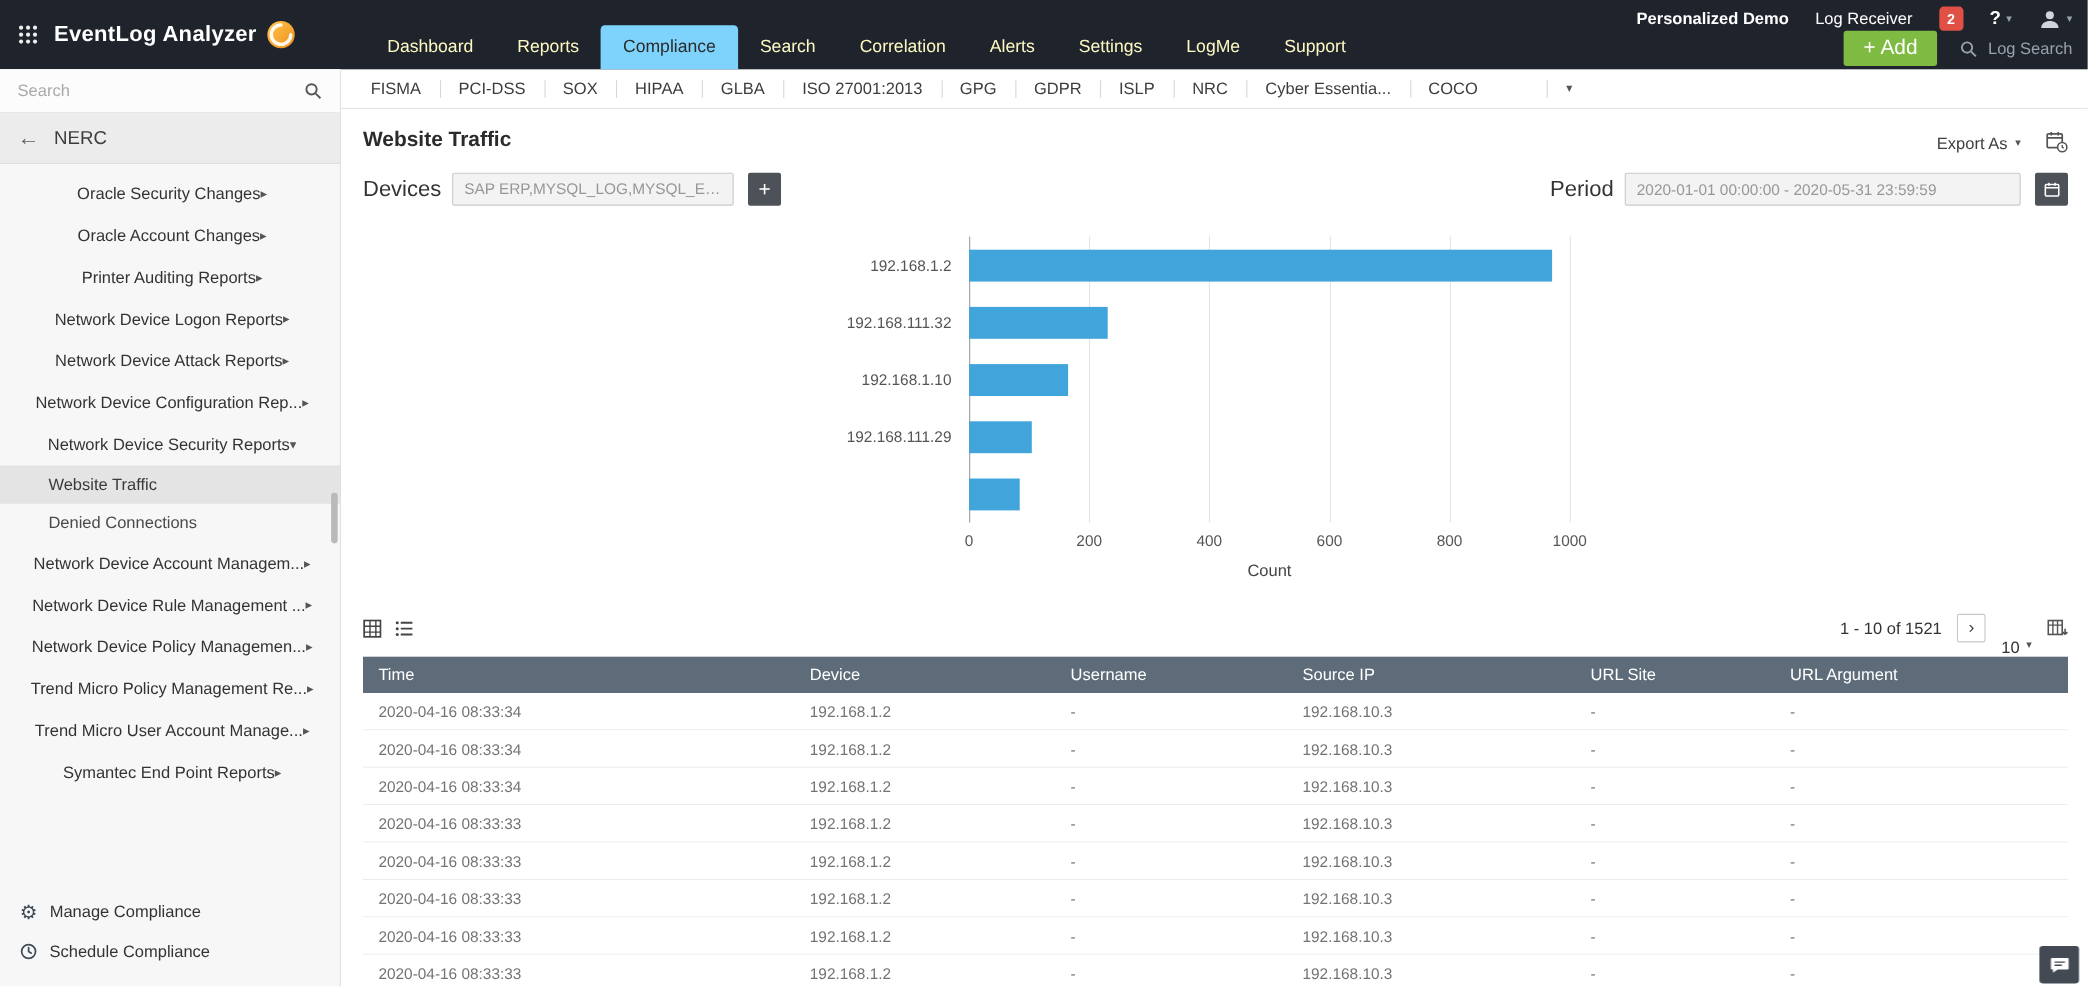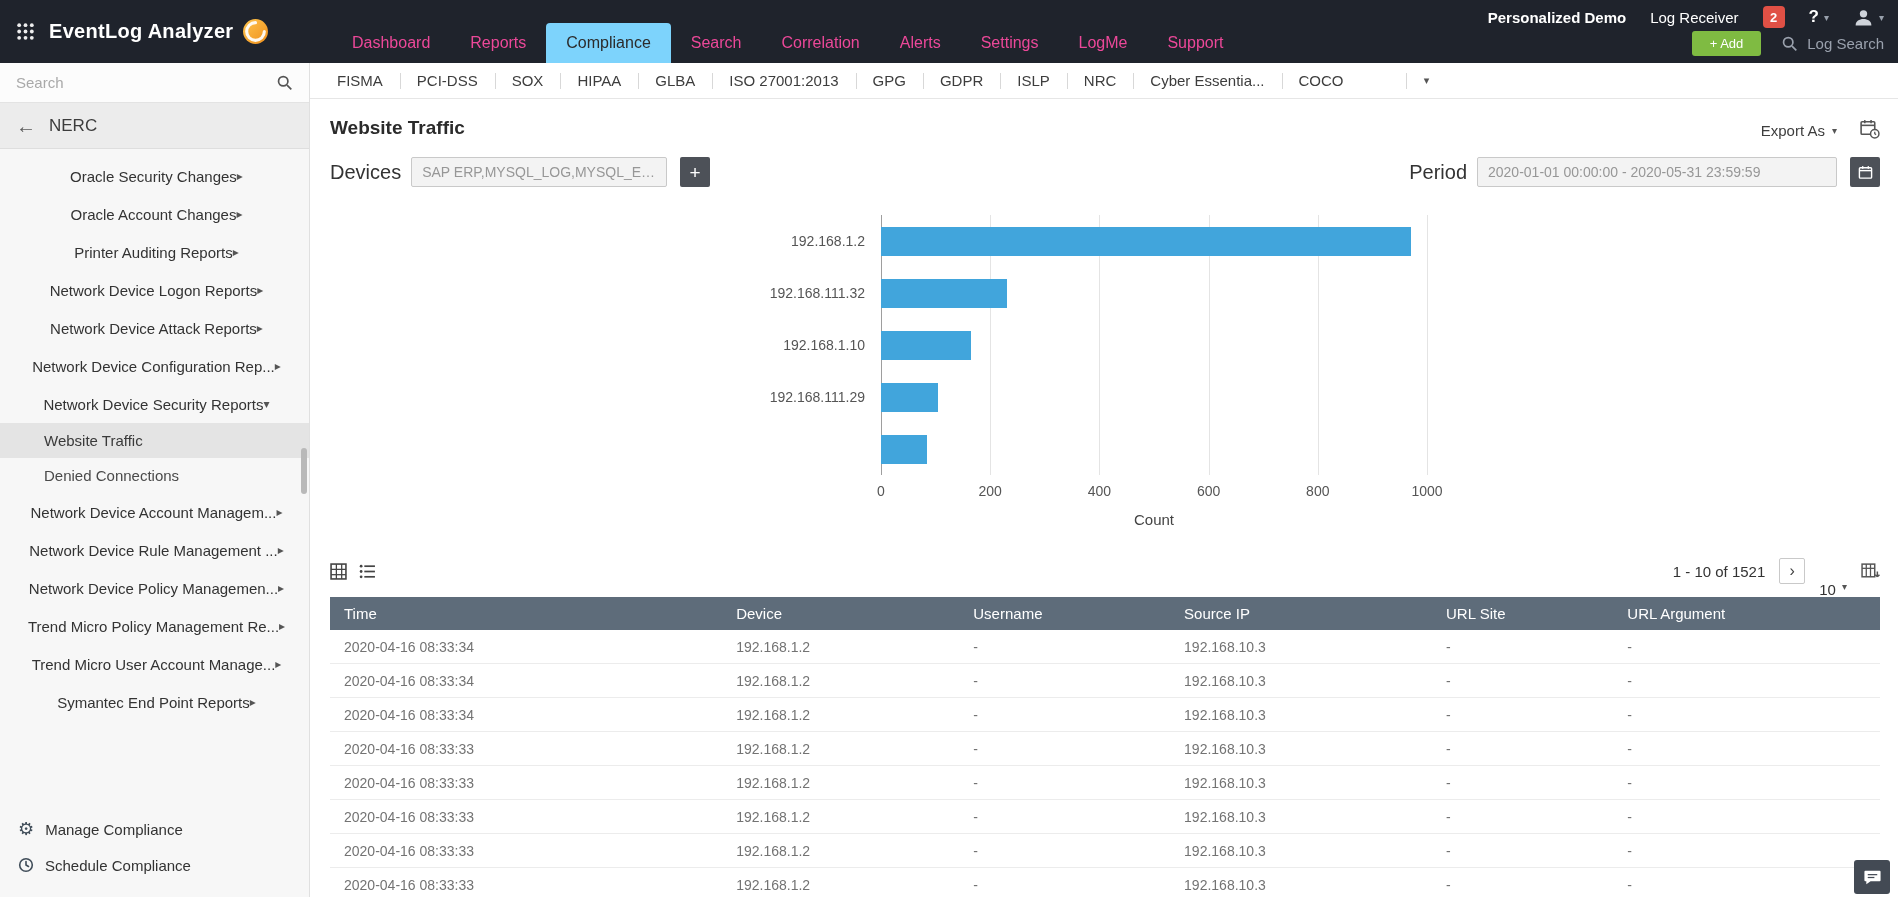--- a/index.html
+++ b/index.html
@@ -5,31 +5,31 @@
   * { margin:0; padding:0; box-sizing:border-box; }
   html,body { width:1898px; height:897px; overflow:hidden; background:#fff;
               font-family:"Liberation Sans","DejaVu Sans",sans-serif; }
 
   
   .topbar { position:relative; height:63px; background:#1f232c; display:flex; color:#fff; }
   .topbar-left { display:flex; align-items:center; padding-left:16px; width:332px; }
   .apps-icon { margin-right:14px; cursor:pointer; display:flex; }
   .logo { display:flex; align-items:center; gap:9px; font-size:20px; font-weight:700; letter-spacing:.3px; white-space:nowrap; }
   .main-nav { display:flex; align-items:flex-end; }
-  .nav-item { height:40px; line-height:40px; padding:0 20px; font-size:16px; color:#ec4899; cursor:pointer; white-space:nowrap; }
+  .nav-item { height:40px; line-height:40px; padding:0 20px; font-size:16px; color:#fef9c3; cursor:pointer; white-space:nowrap; }
   .nav-item.active { background:#7dd3fc; color:#2b2b2b; border-radius:4px 4px 0 0; }
   .topbar-right { position:absolute; right:14px; top:0; height:63px; display:flex; flex-direction:column; align-items:flex-end; justify-content:space-between; padding:6px 0 7px; }
   .tr-row1 { display:flex; align-items:center; gap:24px; font-size:15px; }
   .demo-label { font-weight:700; }
   .lr-btn { display:flex; align-items:center; cursor:pointer; }
   .notif-badge { min-width:22px; height:22px; background:#e05045; border-radius:4px; color:#fff; font-size:13px; font-weight:700; display:flex; align-items:center; justify-content:center; padding:0 4px; cursor:pointer; }
   .help-btn,.user-btn { display:flex; align-items:center; gap:5px; cursor:pointer; font-size:17px; font-weight:700; }
   .caret { font-size:10px; color:#98a0ac; font-weight:400; }
   .tr-row2 { display:flex; align-items:center; gap:20px; }
-  .add-btn { background:#7fbb42; color:#fff; font-size:13px; padding:5px 18px; border-radius:3px; cursor:pointer; }
+  .add-btn { background:#7fbb42; color:#fff; font-size:19px; padding:5px 18px; border-radius:3px; cursor:pointer; }
   .log-search-btn { display:flex; align-items:center; gap:9px; color:#9aa1ad; font-size:15px; cursor:pointer; }
 
   
   .body-row { display:flex; height:834px; }
 
   
   .sidebar { position:relative; width:310px; background:#f7f7f7; border-right:1px solid #e0e0e0; display:flex; flex-direction:column; flex:none; }
   .side-search { height:40px; background:#fcfcfc; border-bottom:1px solid #e3e3e3; display:flex; align-items:center; padding:0 16px; gap:8px; }
   .side-search input { flex:1; border:none; outline:none; background:transparent; font-size:15px; color:#555; font-family:inherit; }
   .side-search input::placeholder { color:#a9a9a9; }

